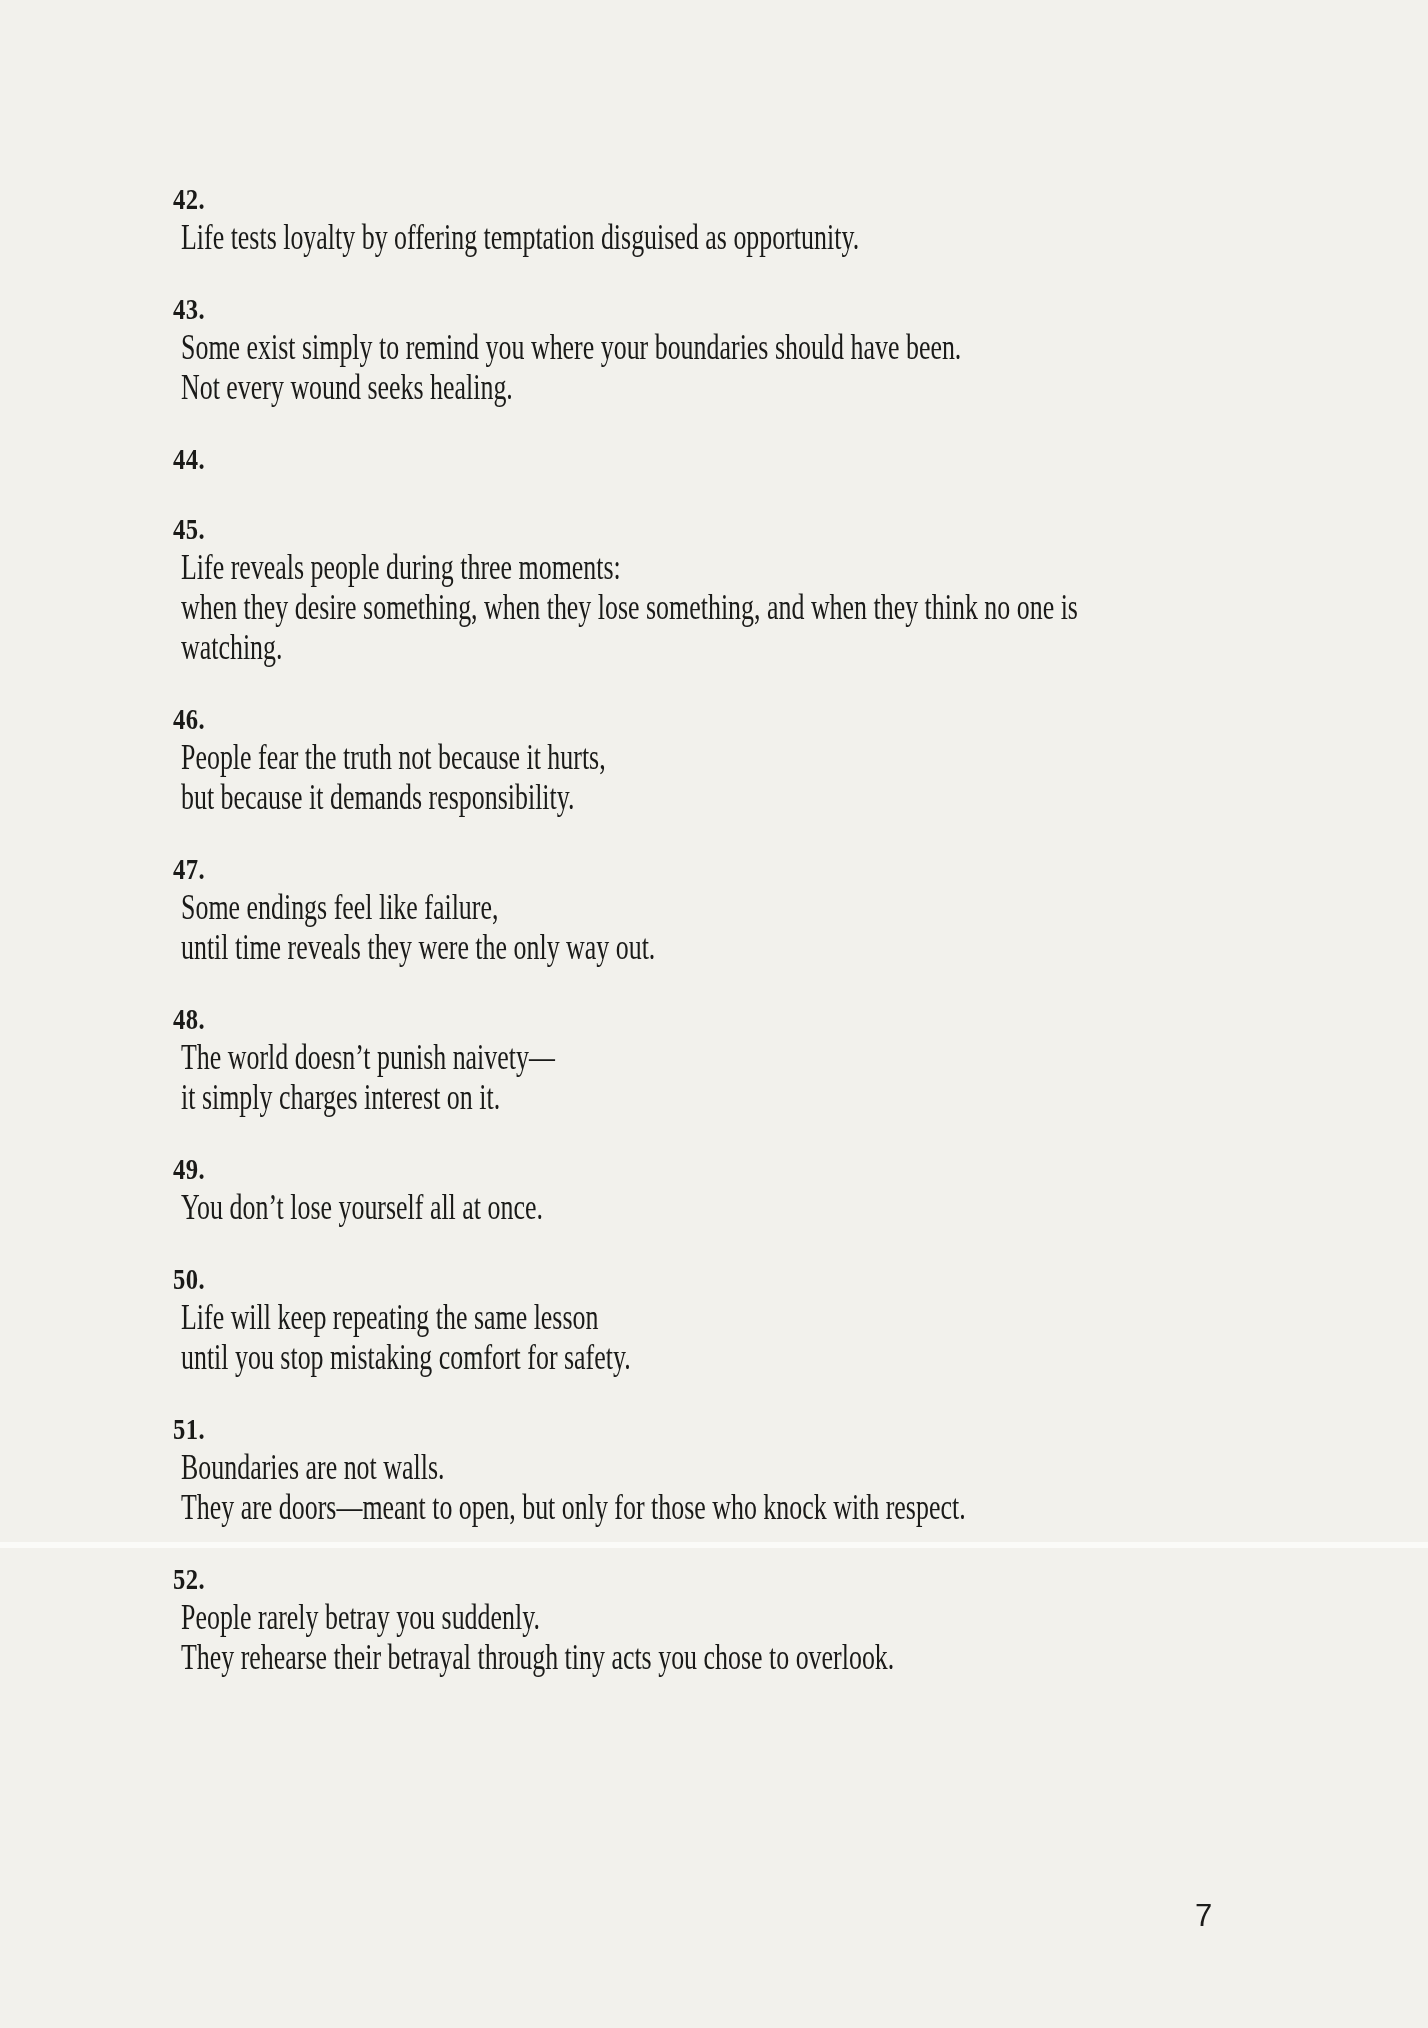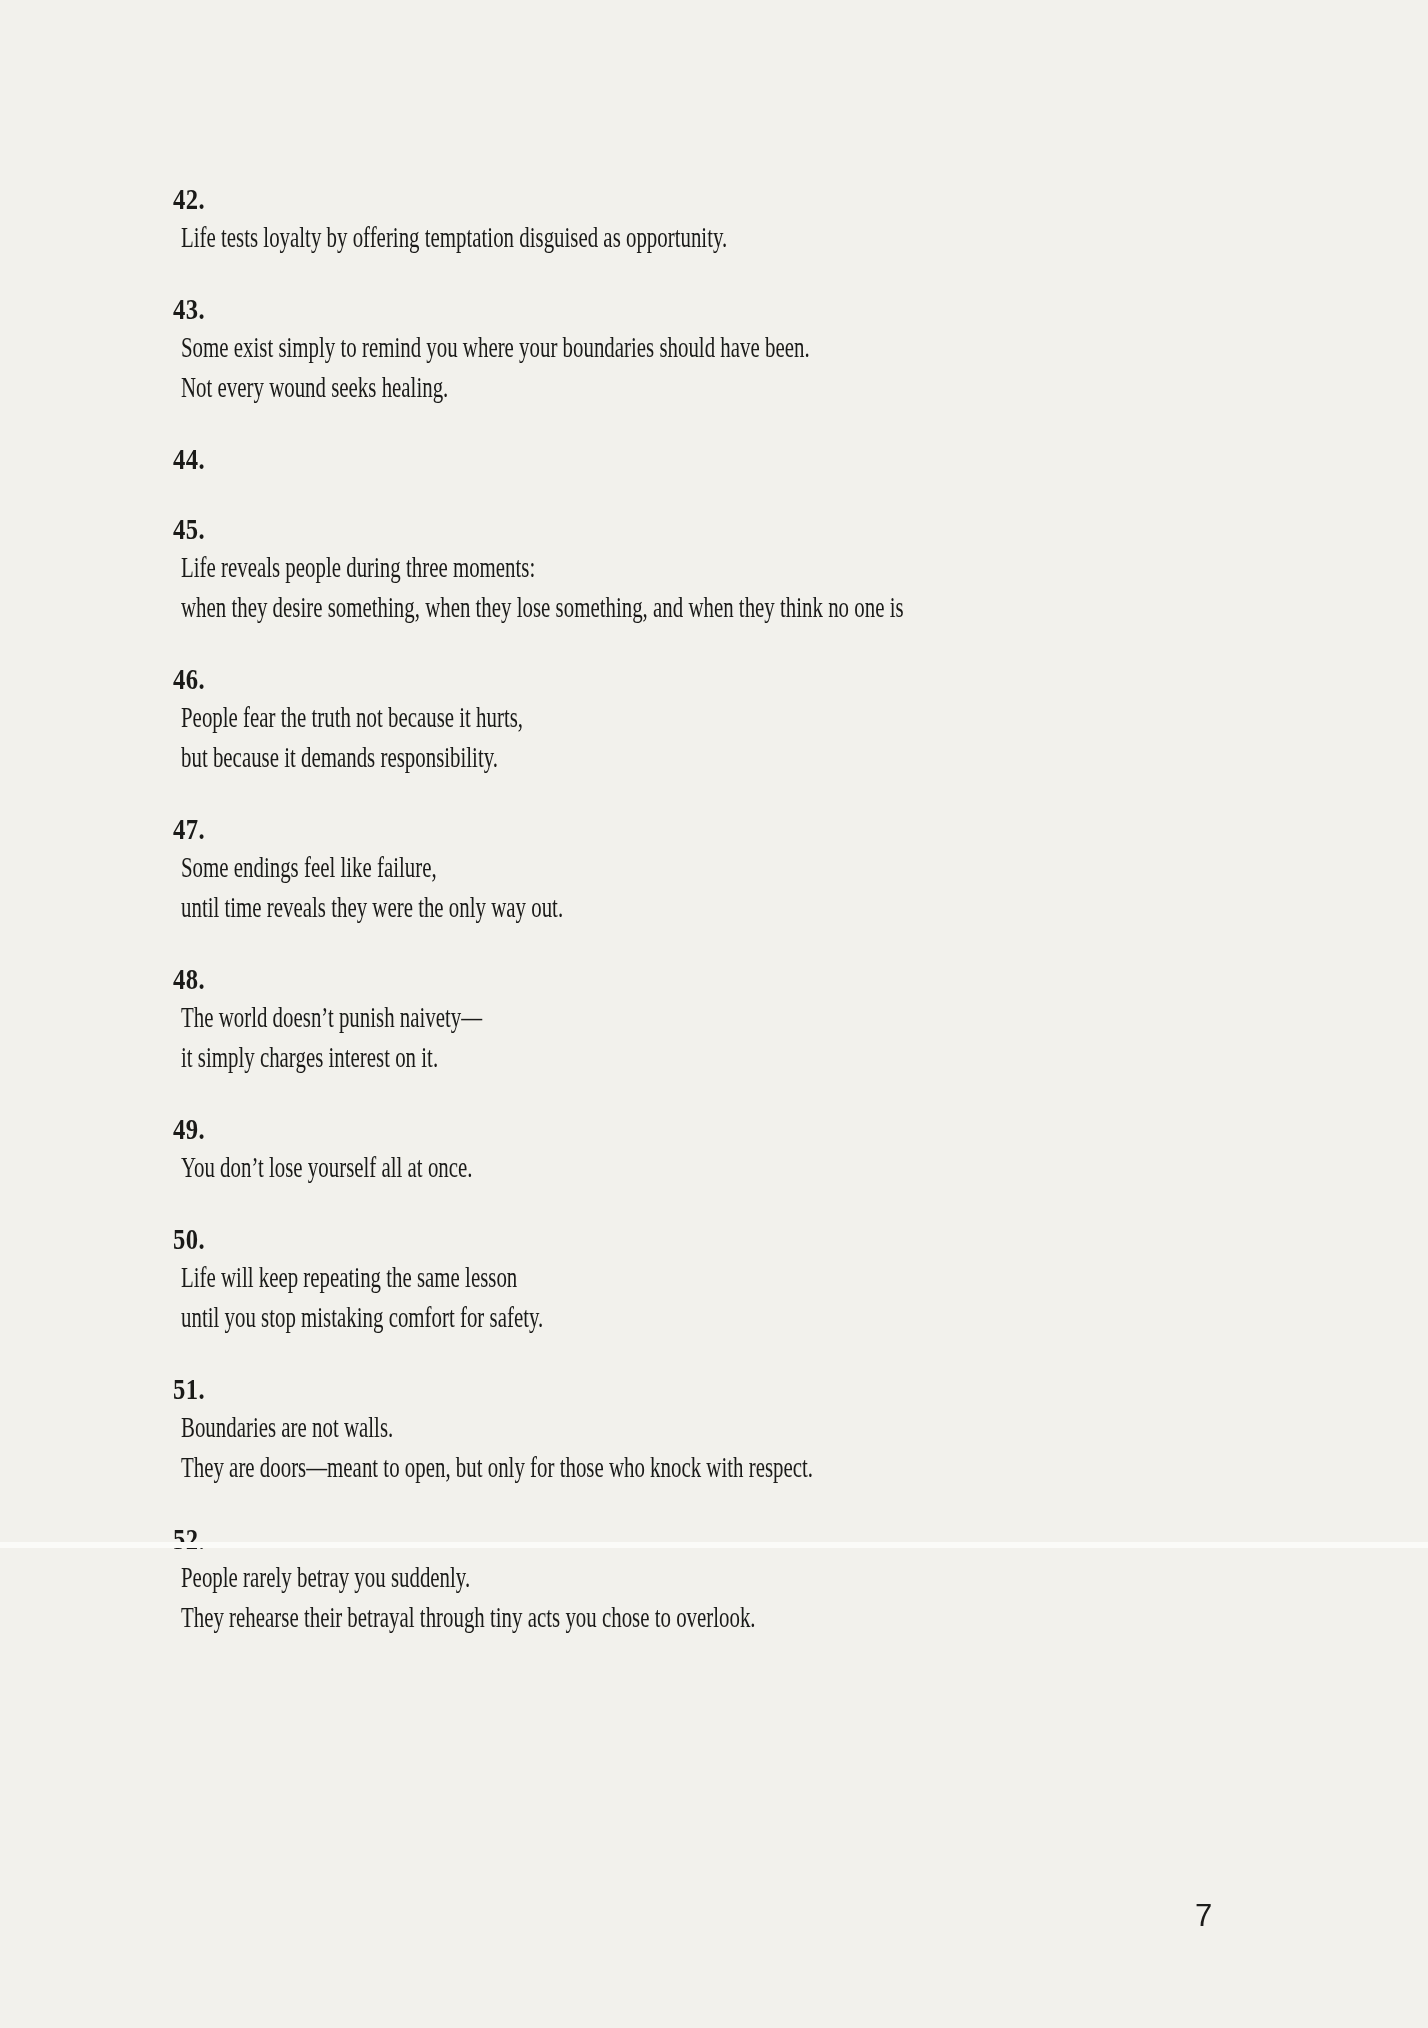--- a/index.html
+++ b/index.html
@@ -42,21 +42,21 @@
     transform: scaleX(0.85);
     transform-origin: 0 50%;
     letter-spacing: 0.5px;
   }
   .lines {
     padding-left: 8px;
   }
   .line {
     height: 40px;
     line-height: 40px;
-    font-size: 29px;
+    font-size: 36px;
     white-space: nowrap;
   }
   .line .txt {
     display: inline-block;
     transform: scaleX(0.72);
     transform-origin: 0 50%;
     letter-spacing: 0px;
   }
   .page-number {
     position: absolute;
@@ -107,20 +107,21 @@
     </div>
   </section>
 
   <section class="item">
     <div class="num">
       <span class="txt">45.</span>
     </div>
     <div class="lines">
           <div class="line"><span class="txt">Life reveals people during three moments:</span></div>
           <div class="line"><span class="txt">when they desire something, when they lose something, and when they think no one is</span></div>
+          <div class="line"><span class="txt">watching.</span></div>
         </div>
   </section>
 
   <section class="item">
     <div class="num">
       <span class="txt">46.</span>
     </div>
     <div class="lines">
           <div class="line"><span class="txt">People fear the truth not because it hurts,</span></div>
           <div class="line"><span class="txt">but because it demands responsibility.</span></div>

